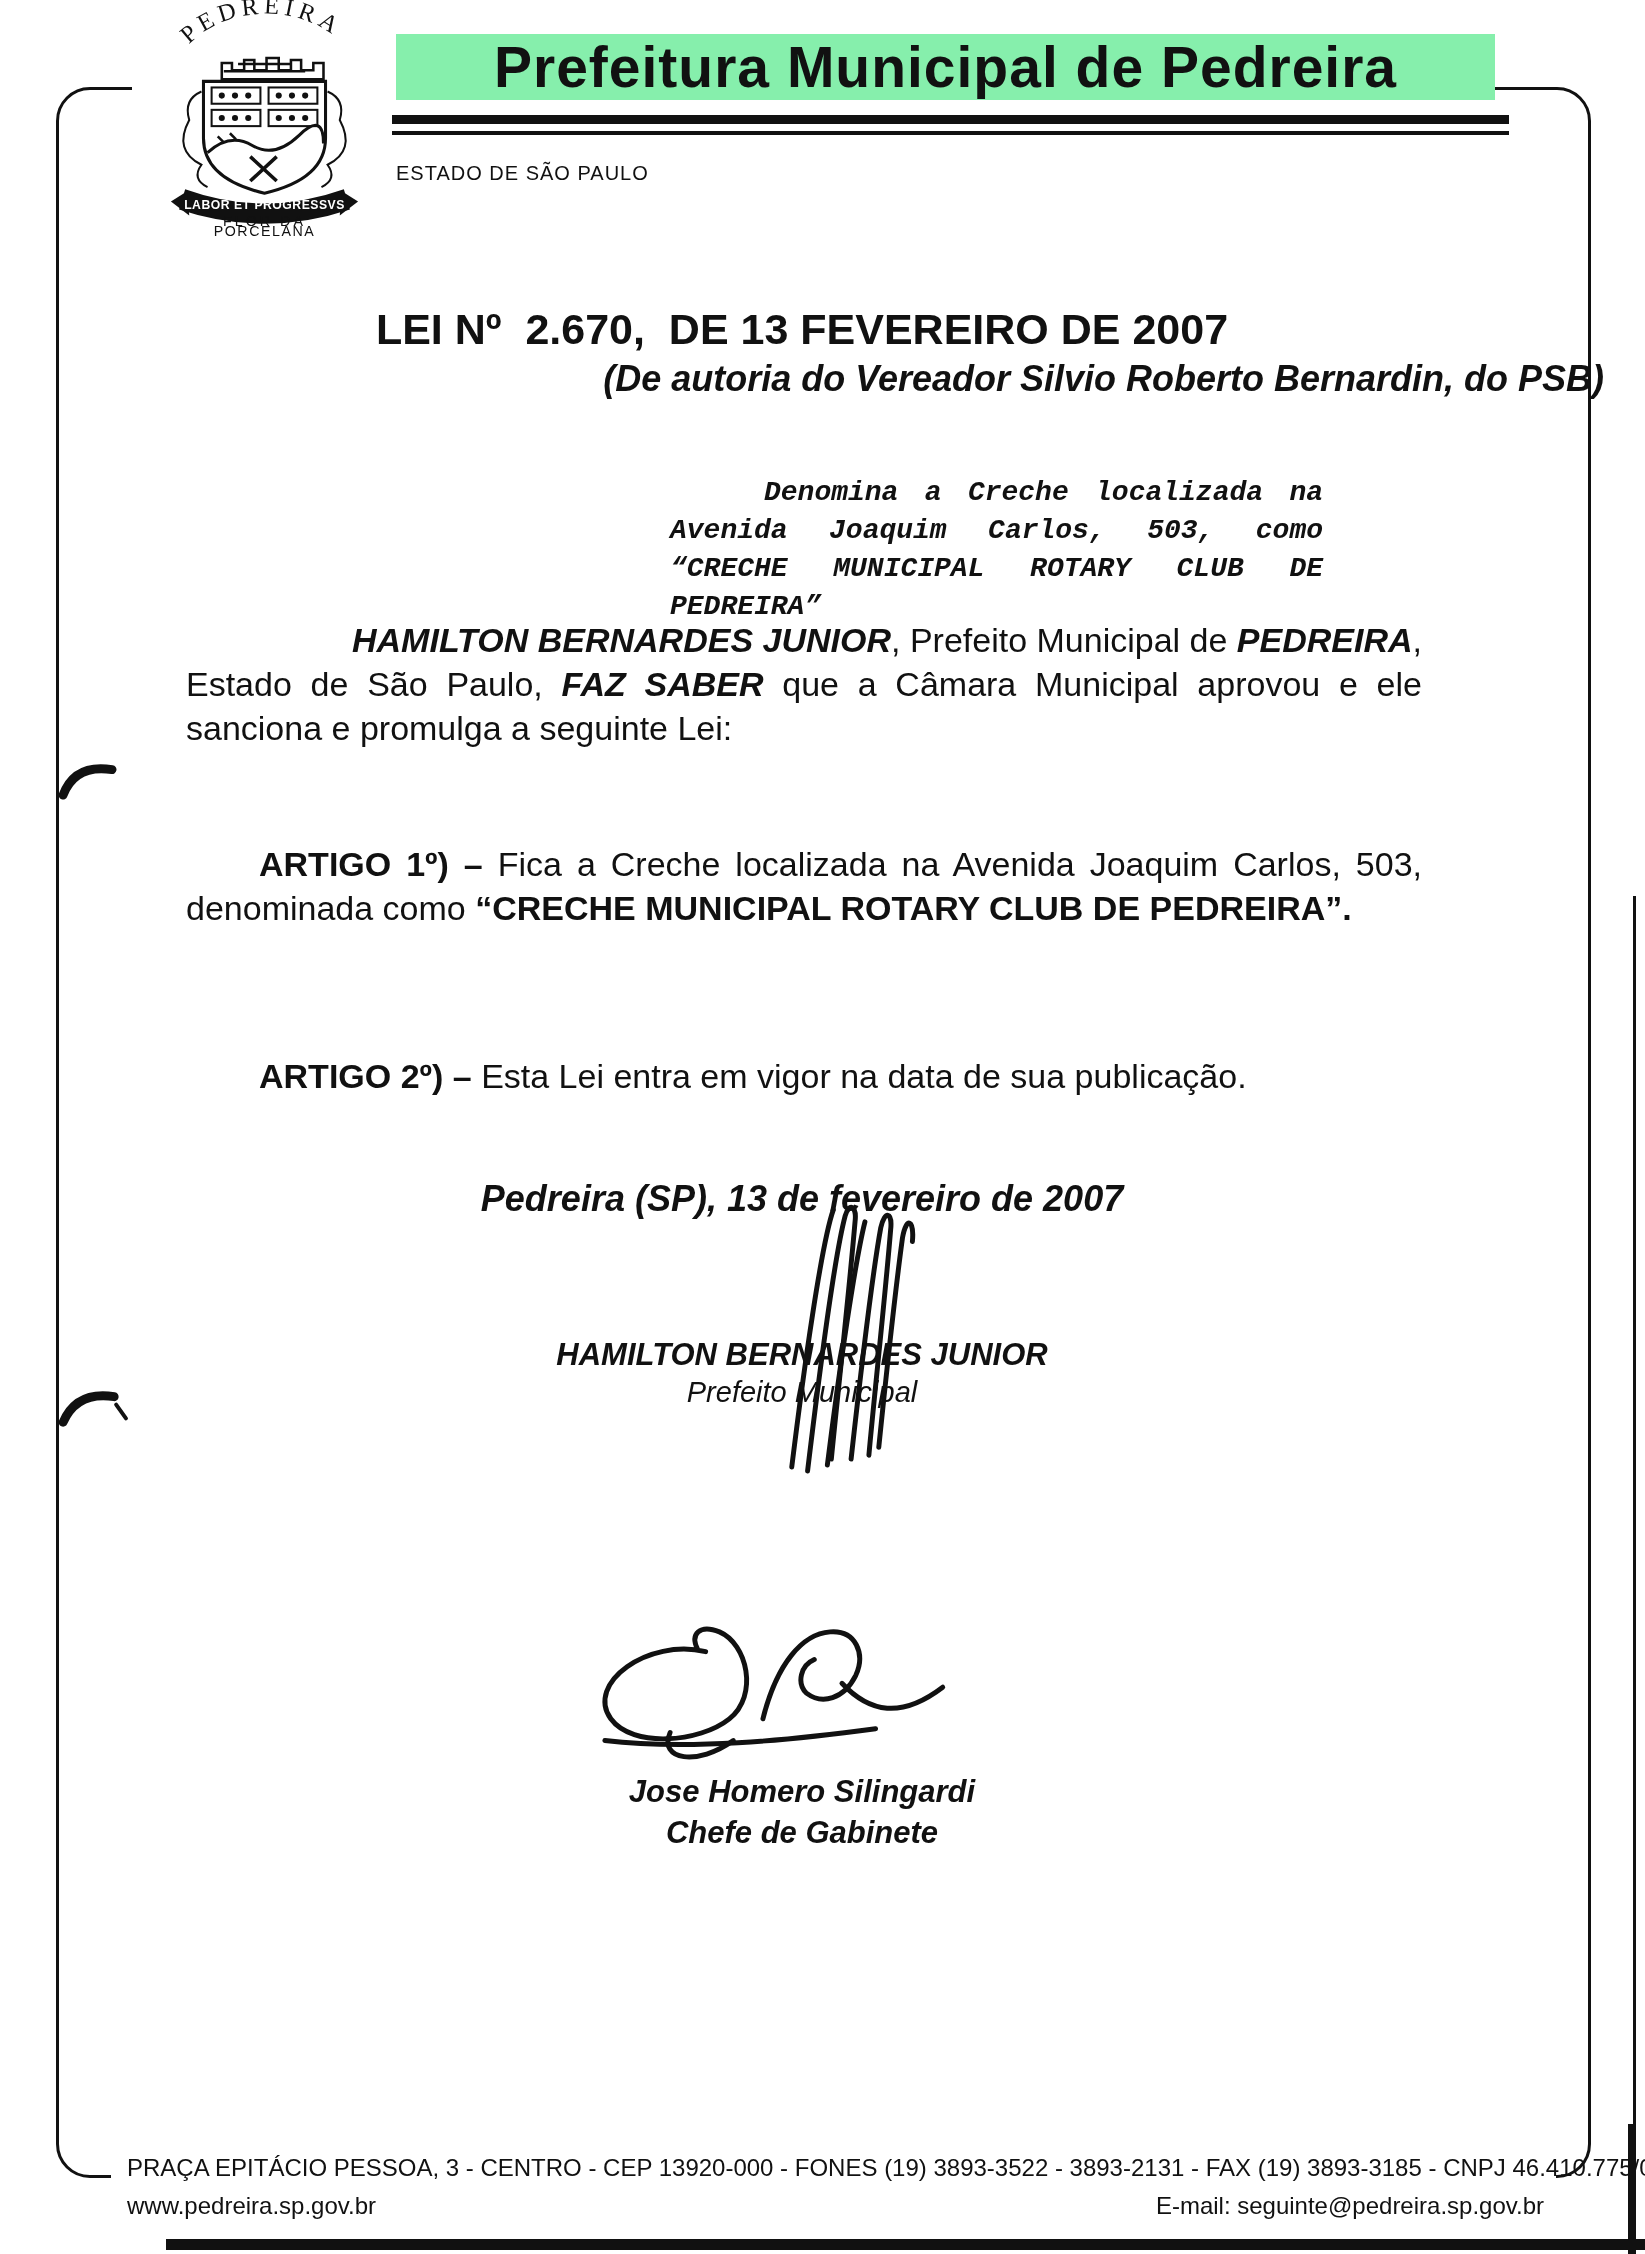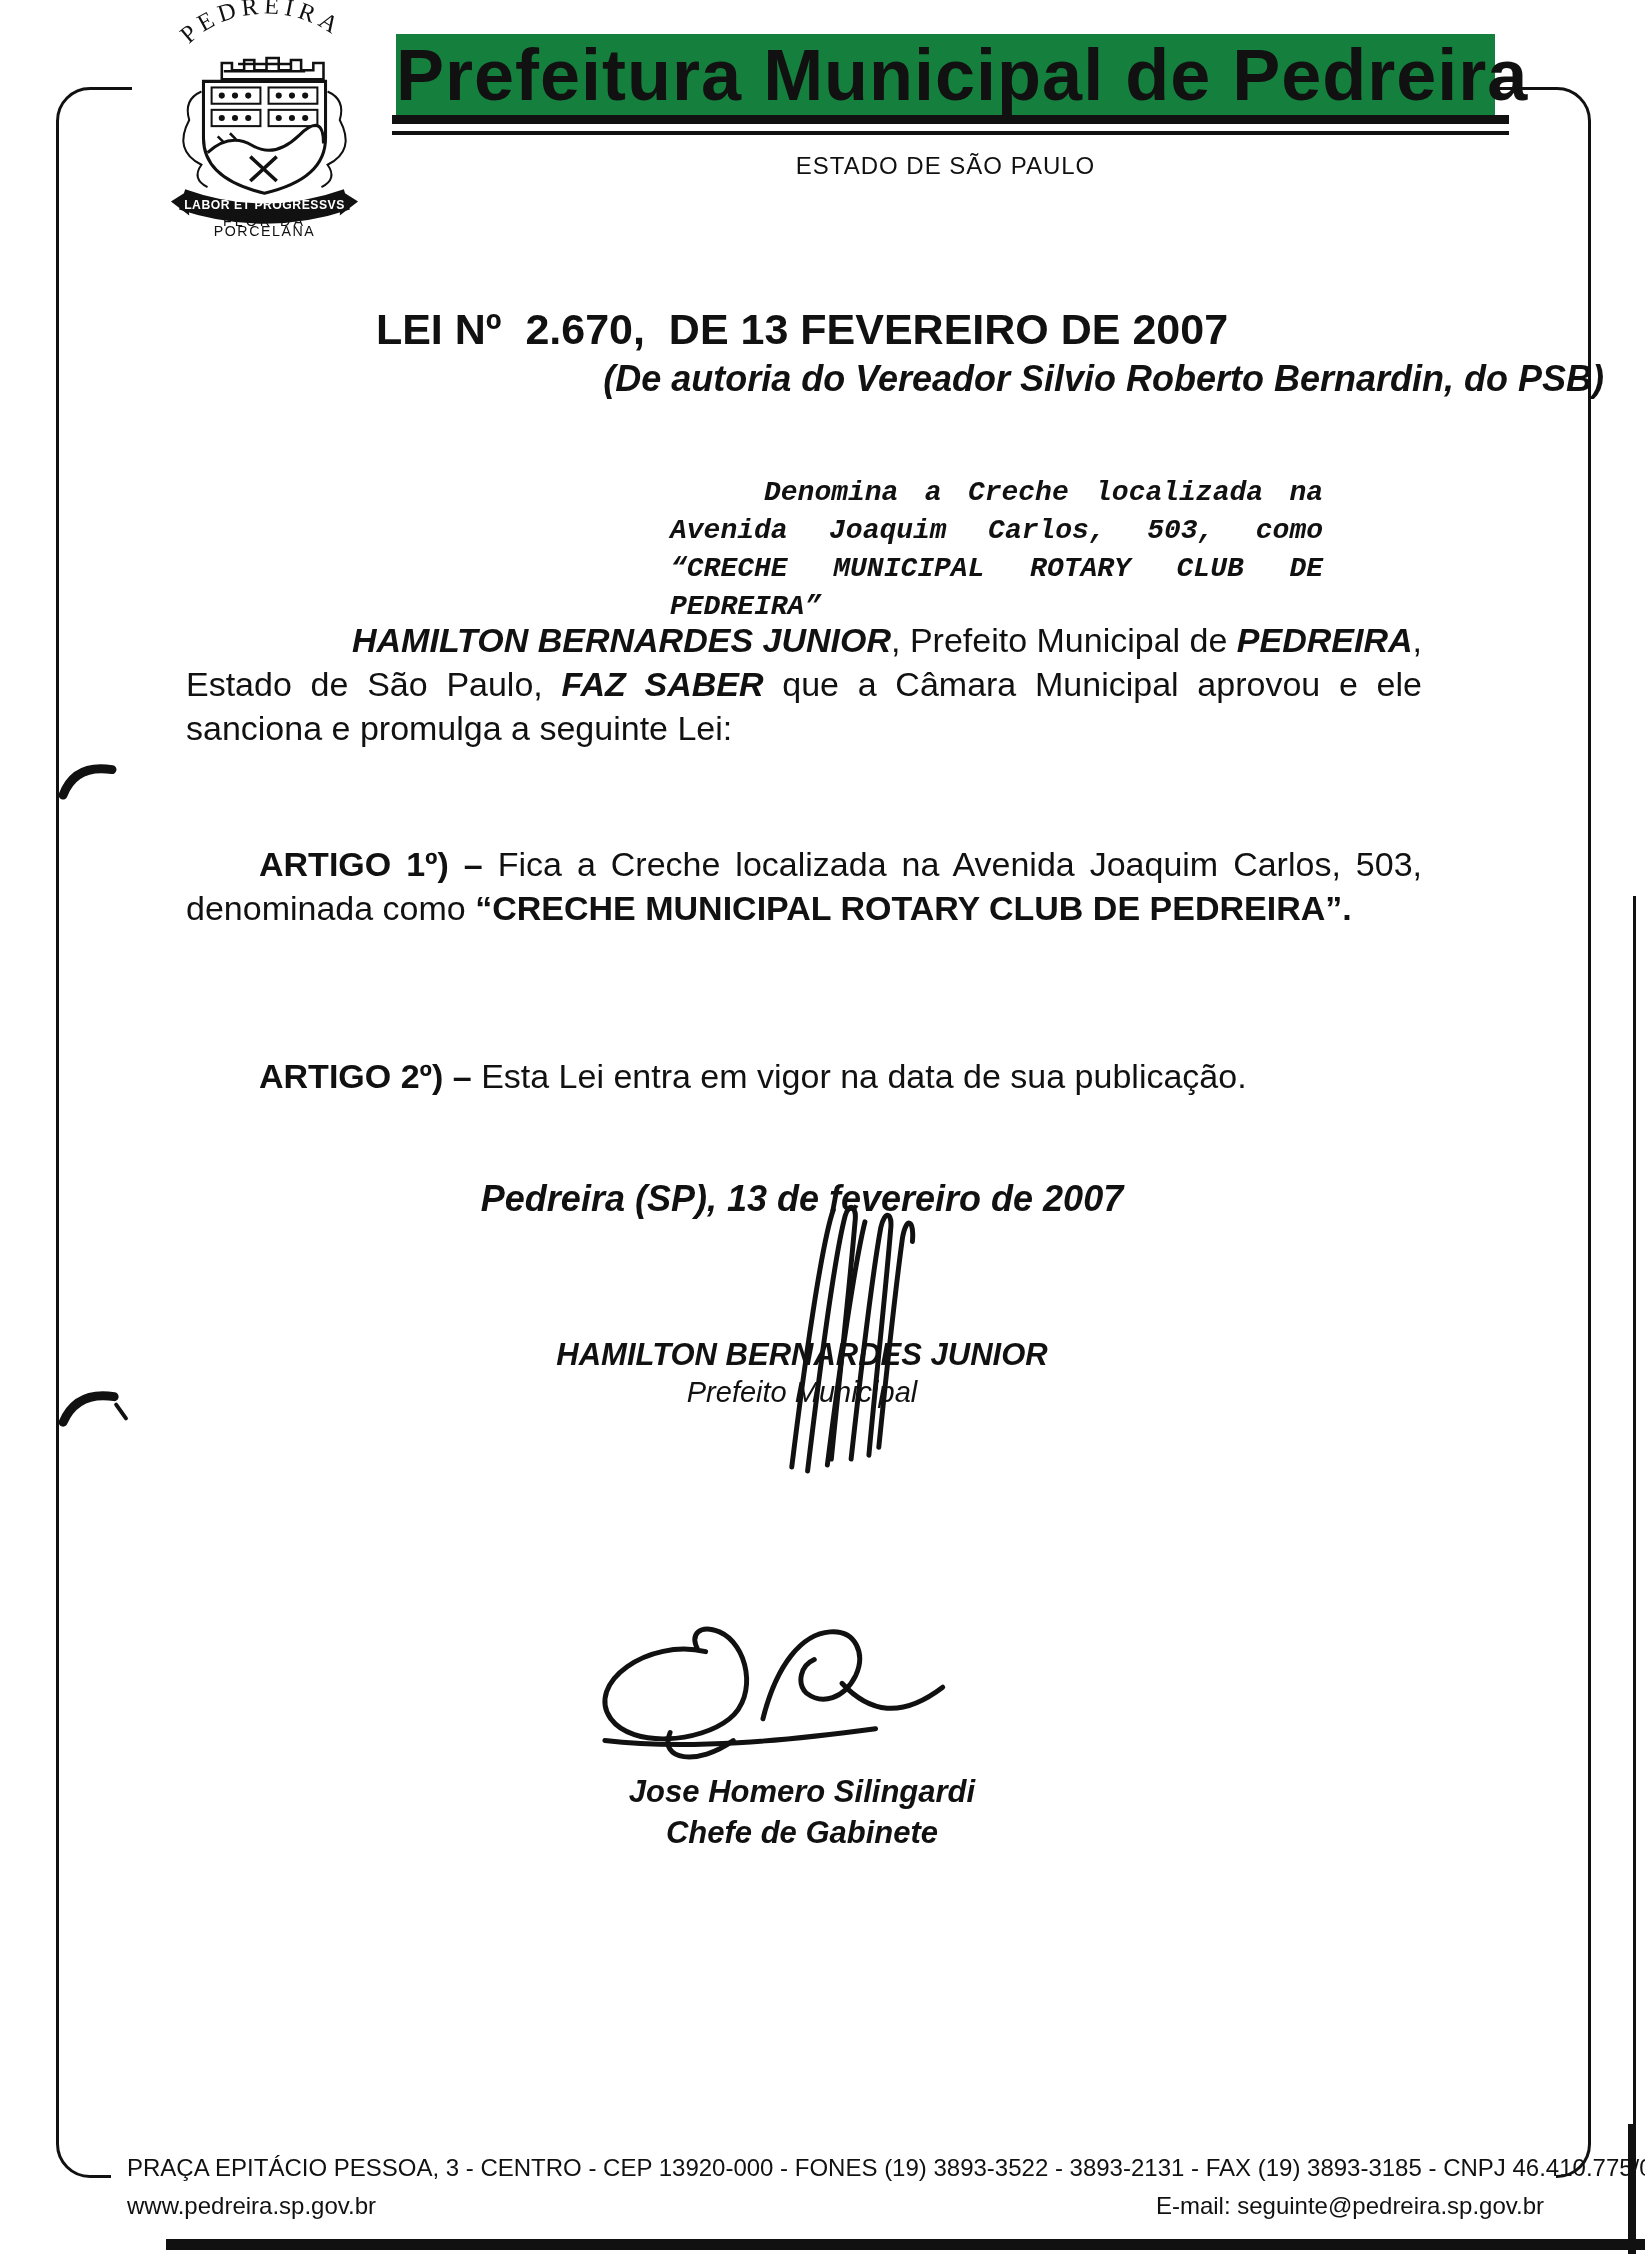--- a/index.html
+++ b/index.html
@@ -13,27 +13,27 @@
   
   .frame{
     position:absolute;left:56px;top:87px;width:1535px;height:2091px;
     box-sizing:border-box;border:3px solid #111;border-radius:34px;z-index:1;
   }
   .mask{position:absolute;background:#fff;z-index:2;}
   
   .crest-box{position:absolute;left:132px;top:0px;width:265px;height:238px;background:#fff;z-index:3;}
   .org-name{
     position:absolute;left:396px;top:34px;width:1099px;text-align:center;
-    font-size:72px;font-weight:700;letter-spacing:1px;background:#15803d;z-index:3;white-space:nowrap;
+    font-size:57px;font-weight:700;letter-spacing:1px;background:#86efac;z-index:3;white-space:nowrap;
   }
   .org-rule1{position:absolute;left:392px;top:115px;width:1117px;height:9px;background:#111;z-index:3;}
   .org-rule2{position:absolute;left:392px;top:131px;width:1117px;height:4px;background:#111;z-index:3;}
   .state-line{
-    position:absolute;left:396px;top:152px;width:1099px;text-align:center;
-    font-size:24px;letter-spacing:1px;z-index:3;
+    position:absolute;left:396px;top:162px;width:1099px;
+    font-size:20px;letter-spacing:1px;z-index:3;
   }
   
   .law-title{position:absolute;left:0px;top:305px;width:1604px;text-align:center;
     font-size:43px;font-weight:700;white-space:pre;z-index:3;}
   .law-author{position:absolute;left:0px;top:358px;width:1604px;text-align:right;
     font-size:36px;font-weight:700;font-style:italic;z-index:3;}
   .summary{position:absolute;left:670px;top:446px;width:653px;
     font-size:28px;line-height:38px;font-weight:700;font-style:italic;
     text-align:justify;text-indent:94px;z-index:3;font-family:Liberation Mono, monospace;}
   .para{position:absolute;left:174px;width:1236px;font-size:34px;line-height:44px;

